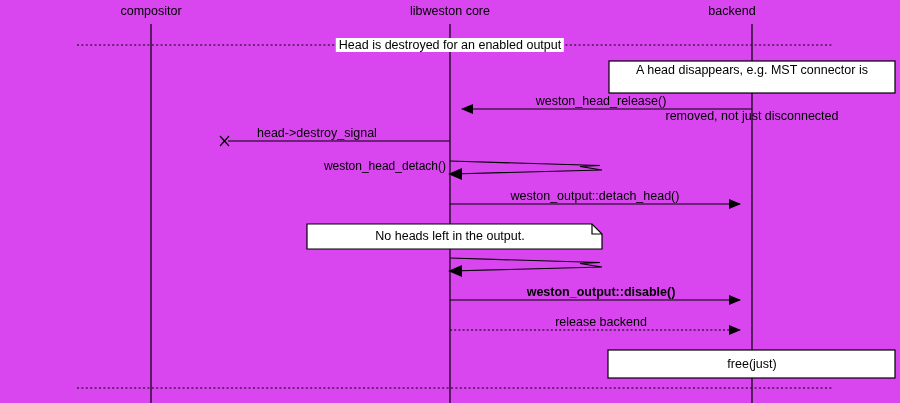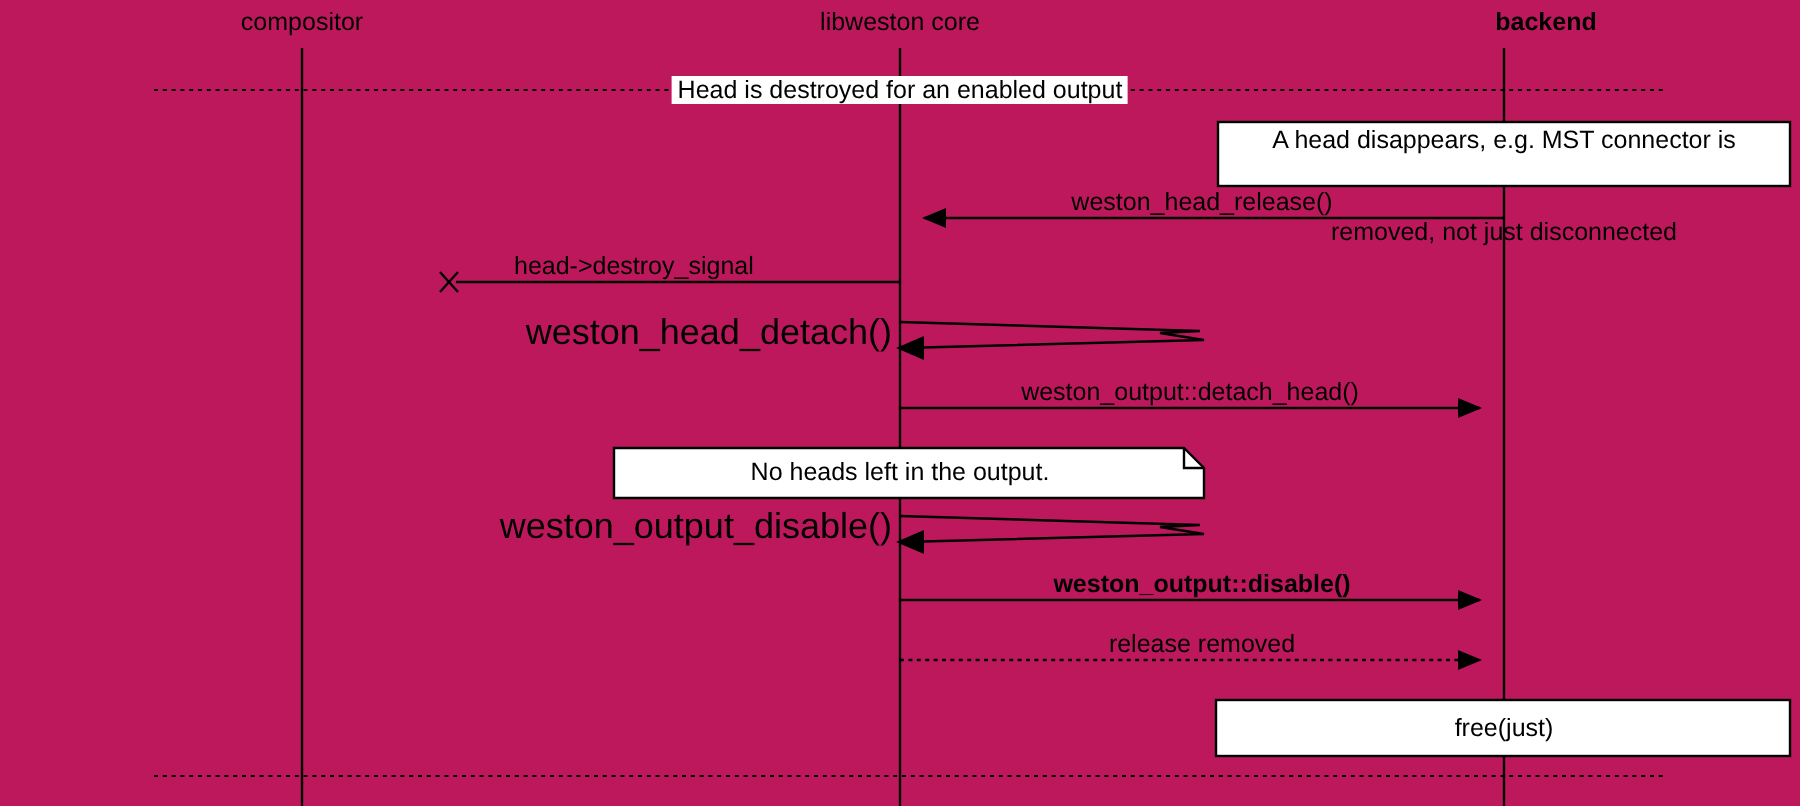--- a/index.html
+++ b/index.html
@@ -4,21 +4,21 @@
 <style>
   html, body {
     margin: 0;
     padding: 0;
     background: #ffffff;
   }
   #canvas {
     position: relative;
     width: 900px;
     height: 403px;
-    background: #be185d;
+    background: #d946ef;
     font-family: "Liberation Sans", sans-serif;
     overflow: hidden;
   }
   #svg-layer {
     position: absolute;
     left: 0;
     top: 0;
     width: 900px;
     height: 403px;
   }
@@ -34,21 +34,21 @@
     font-size: 12.5px;
     text-align: center;
     transform: translateX(-50%);
   }
   .msg-label {
     font-size: 12.5px;
     transform: translateX(-50%);
     text-align: center;
   }
   .msg-label-right {
-    font-size: 18px;
+    font-size: 12px;
     transform: translateX(-100%);
     text-align: left;
   }
   .sep-label {
     font-size: 12.5px;
     transform: translateX(-50%);
     text-align: left;
     background: #ffffff;
     padding: 0 3px;
   }
@@ -116,38 +116,37 @@
 
     <line x1="450" y1="300" x2="740" y2="300" stroke="#000" stroke-width="1.2" marker-end="url(#arrowFilled)"></line>
 
     <line x1="450" y1="330" x2="740" y2="330" stroke="#000" stroke-width="1.2" stroke-dasharray="2,2.2" marker-end="url(#arrowFilled)"></line>
 
     <rect x="608" y="350" width="287" height="28" fill="#ffffff" stroke="#000000" stroke-width="1.2"></rect>
   </svg>
 
   <div class="lbl actor-name" style="left:151px; top:4px;">compositor</div>
   <div class="lbl actor-name" style="left:450px; top:4px;">libweston core</div>
-  <div class="lbl actor-name" style="left:773px; top:4px;font-weight:bold;">backend</div>
+  <div class="lbl actor-name" style="left:732px; top:4px;">backend</div>
 
   <div class="lbl sep-label" style="left:450px; top:38px;">Head is destroyed for an enabled output</div>
 
   <div class="note-text" style="left:752px; top:63px;">A head disappears, e.g. MST connector is</div>
   <div class="note-text" style="left:752px; top:77px;margin-top:32px;">removed, not just disconnected</div>
 
   <div class="note-text" style="left:450px; top:229px;">No heads left in the output.</div>
 
   <div class="note-text" style="left:752px; top:357px;">free(just)</div>
 
   <div class="lbl msg-label" style="left:601px; top:94px;">weston_head_release()</div>
 
   <div class="lbl" style="left:229px; top:126px;padding-left:28px;">head-&gt;destroy_signal</div>
 
   <div class="lbl msg-label-right" style="left:446px; top:159px;">weston_head_detach()</div>
 
   <div class="lbl msg-label" style="left:595px; top:189px;">weston_output::detach_head()</div>
 
-  <div class="lbl msg-label-right" style="left:446px; top:256px;">weston_output_disable()</div>
 
   <div class="lbl msg-label" style="left:601px; top:285px;font-weight:bold;">weston_output::disable()</div>
 
-  <div class="lbl msg-label" style="left:601px; top:315px;">release removed</div>
+  <div class="lbl msg-label" style="left:601px; top:315px;">release backend</div>
 
 </div>
 
 </body></html>

